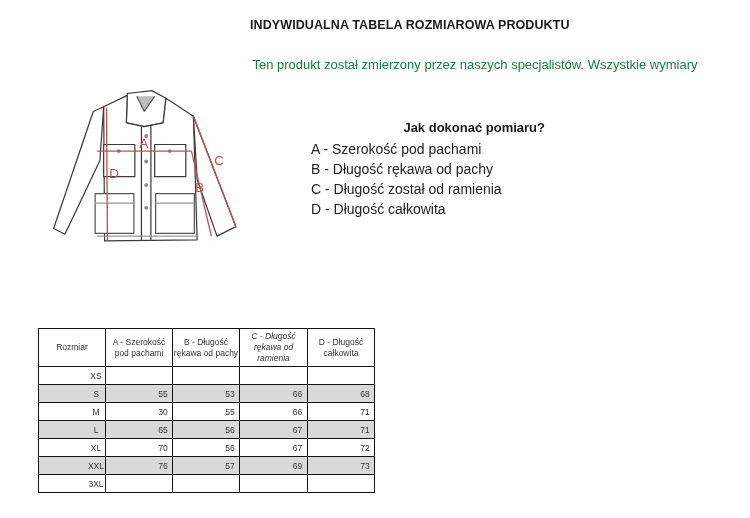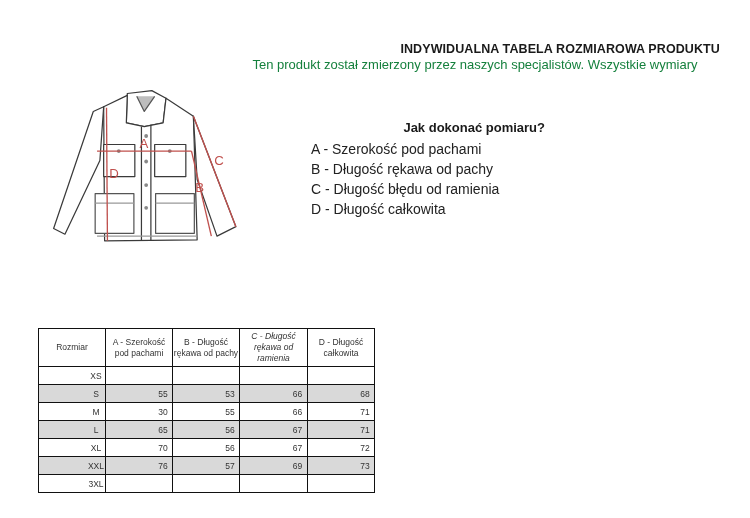--- a/index.html
+++ b/index.html
@@ -1,19 +1,19 @@
 <!DOCTYPE html>
 <html><head>
 <meta charset="utf-8">
 <style>
   html, body { margin:0; padding:0; background:#ffffff; }
   body { width:750px; height:518px; position:relative; overflow:hidden;
          font-family:"Liberation Sans", sans-serif; color:#222; }
-  .title { position:absolute; left:250px; top:18px; width:470px; text-align:right;
-           font-weight:bold; font-size:12.5px; letter-spacing:0.1px; color:#1a1a1a;margin-top:24px; }
+  .title { position:absolute; left:250px; top:18px; width:470px; text-align:left;
+           font-weight:bold; font-size:12.5px; letter-spacing:0.1px; color:#1a1a1a; }
   .intro { position:absolute; left:240px; top:55px; width:470px; text-align:center;
            font-size:13px; line-height:19px; color:#15803d; }
   .howto-title { position:absolute; left:300px; top:120px; width:245px; text-align:right;
            font-weight:bold; font-size:13px; color:#1a1a1a; }
   .legend { position:absolute; left:311px; top:139px; list-style:none; margin:0; padding:0;
             font-size:14px; line-height:20px; color:#222; }
   .legend li { margin:0; padding:0; }
   .diagram { position:absolute; left:38px; top:85px; width:222px; height:170px; }
   table.sizes { position:absolute; left:38px; top:328px; border-collapse:collapse;
                 font-size:8.5px; color:#333; }
@@ -30,21 +30,21 @@
 <div class="title">INDYWIDUALNA TABELA ROZMIAROWA PRODUKTU</div>
 
 <div class="intro">
   <div>Ten produkt został zmierzony przez naszych specjalistów. Wszystkie wymiary</div>
 </div>
 
 <div class="howto-title">Jak dokonać pomiaru?</div>
 <ul class="legend">
   <li>A - Szerokość pod pachami</li>
   <li>B - Długość rękawa od pachy</li>
-  <li>C - Długość błędu od ramienia</li>
+  <li>C - Długość został od ramienia</li>
   <li>D - Długość całkowita</li>
 </ul>
 
 <svg class="diagram" viewBox="30 80 230 180" width="222" height="170">
   <g fill="none" stroke="#3a3a3a" stroke-width="1.3" stroke-linejoin="round">
 
     <path d="M122 89 L148 86 L163 94 L160 120 L140 124 L121 120 Z" fill="#fff"></path>
     <path d="M132 92 L140 108 L151 92" fill="#bdbdbd" stroke="#555"></path>
 
     <path d="M97 103 L122 91 L121 120 L140 124 L160 120 L163 94 L192 113 L196 244 L98 245 Z" fill="#fff"></path>

